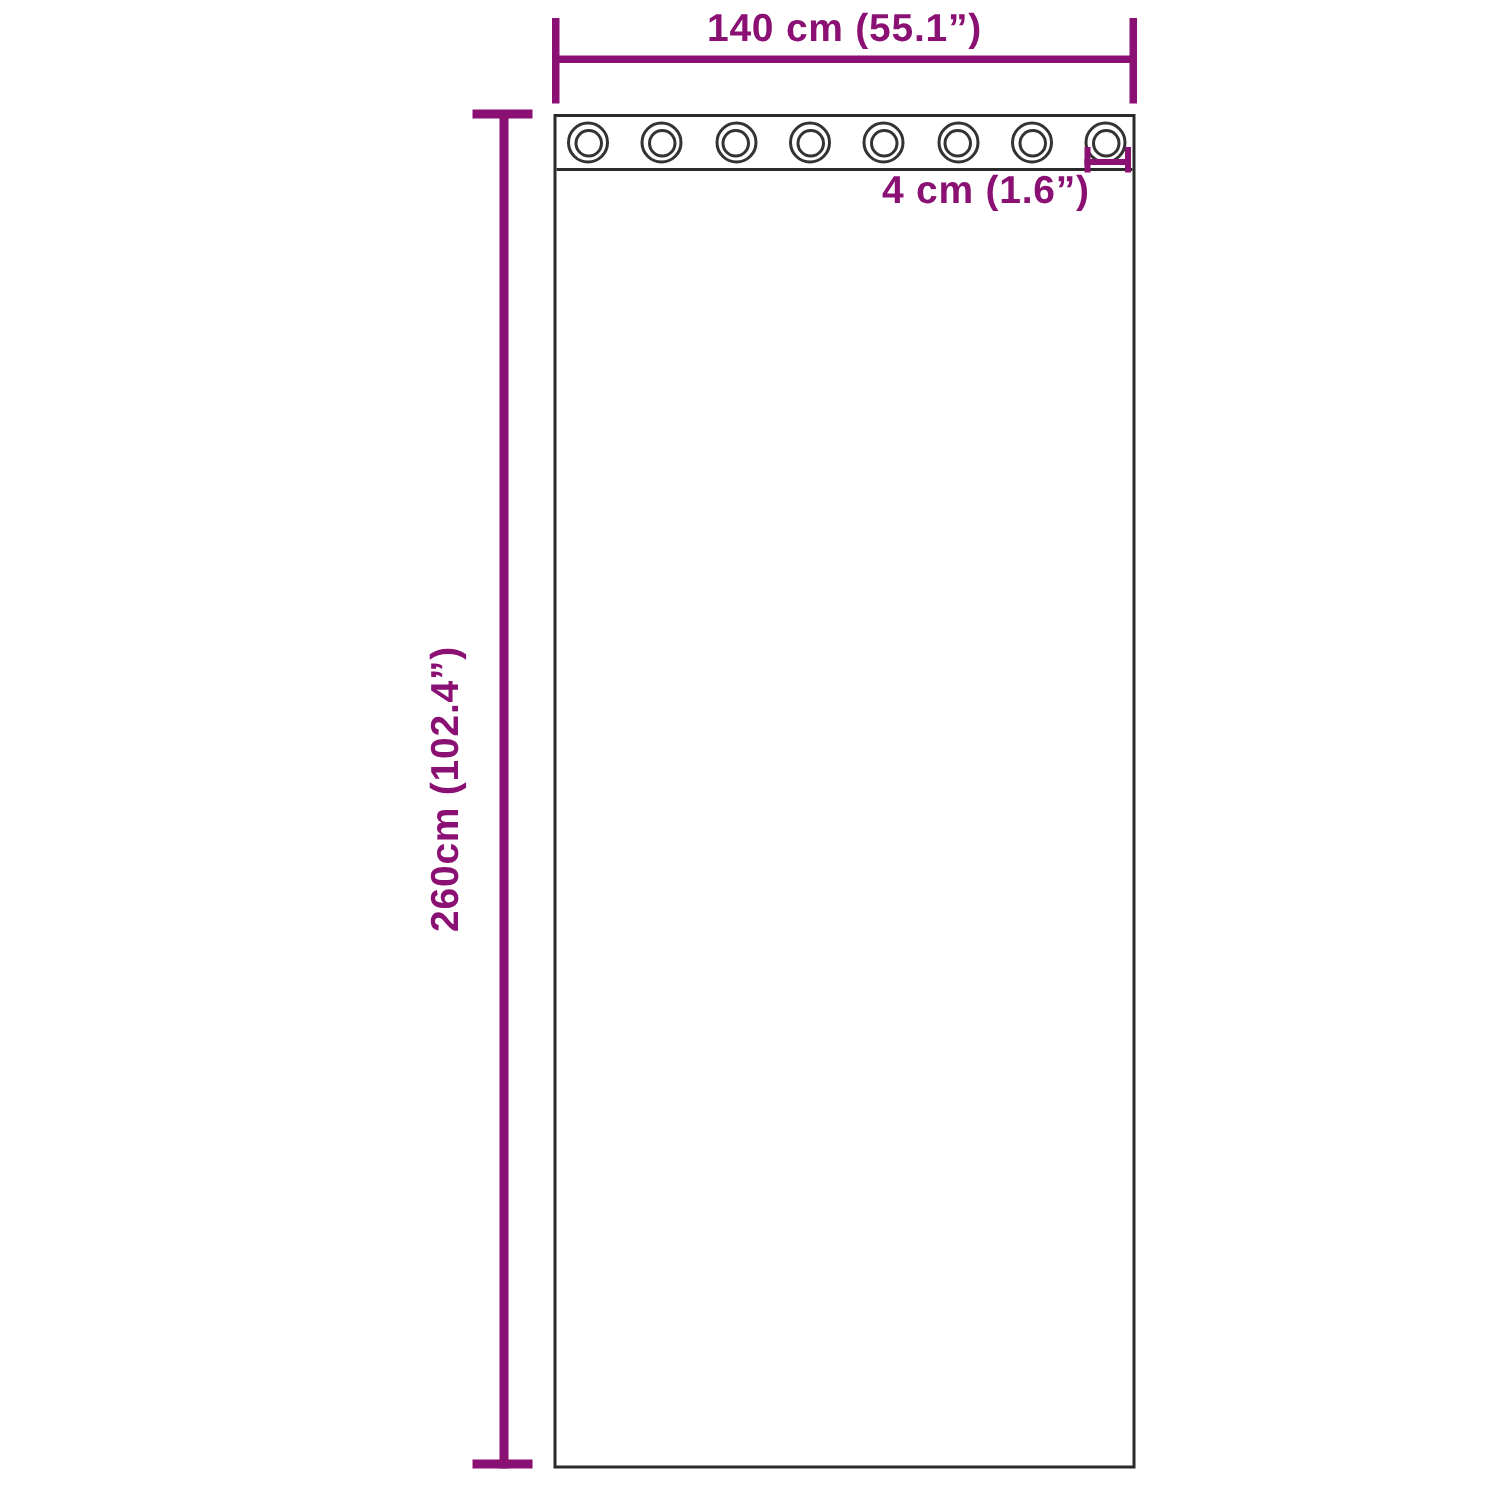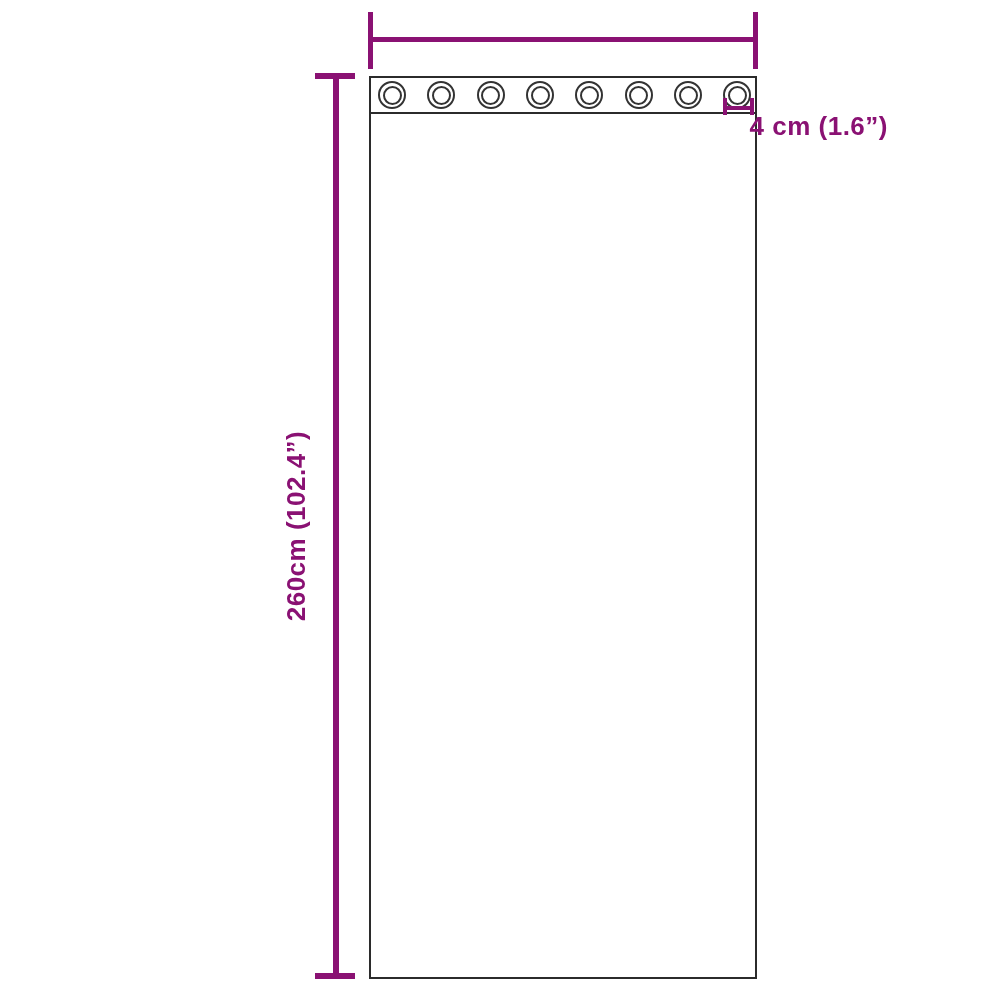--- a/index.html
+++ b/index.html
@@ -95,21 +95,21 @@
     width: 400px;
     height: 34px;
     line-height: 34px;
     text-align: center;
     transform: rotate(-90deg);
   }
   .grommet-label {
     left: 588px;
     top: 111px;
     width: 300px;
-    text-align: right;
+    text-align: left;
   }
 </style>
 </head>
 <body>
 
 <div class="canvas">
 
   <div class="curtain">
     <div class="band-line"></div>
   </div>
@@ -137,20 +137,21 @@
         <div class="grommet-inner"></div>
       </div>
       <div class="grommet" style="left: 723.4px; top: 81px;">
         <div class="grommet-inner"></div>
       </div>
     </div>
 
   <div class="dim h-dim-line"></div>
   <div class="dim h-tick-left"></div>
   <div class="dim h-tick-right"></div>
+  <div class="dim-label width-label">140 cm (55.1”)</div>
 
   <div class="dim v-dim-line"></div>
   <div class="dim v-tick-top"></div>
   <div class="dim v-tick-bottom"></div>
   <div class="dim-label height-label">260cm (102.4”)</div>
 
   <div class="dim g-dim-bar"></div>
   <div class="dim g-tick-left"></div>
   <div class="dim g-tick-right"></div>
   <div class="dim-label grommet-label">4 cm (1.6”)</div>

